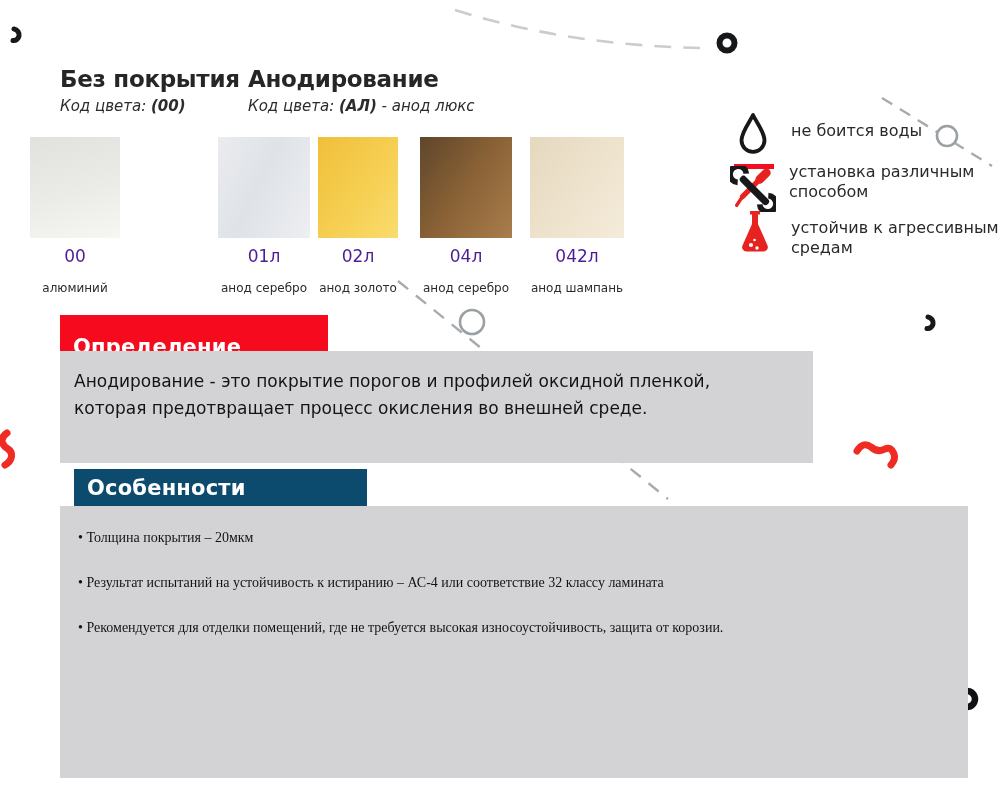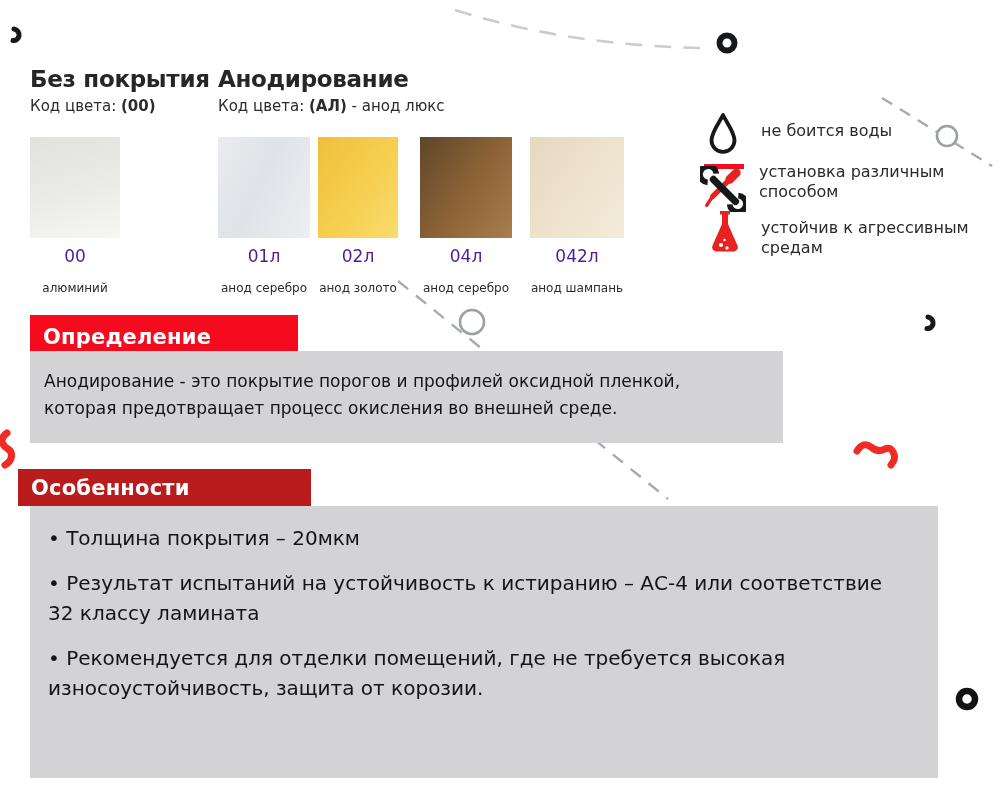--- a/index.html
+++ b/index.html
@@ -1,43 +1,43 @@
 <!DOCTYPE html>
 <html><head>
 <meta charset="utf-8">
 <style>
   html,body{margin:0;padding:0;background:#fff;}
   .canvas{position:relative;width:1000px;height:800px;background:#fff;overflow:hidden;
           font-family:"DejaVu Sans","Liberation Sans",sans-serif;color:#222;}
-  .abs{position:absolute;}
+  .abs{position:absolute;margin-left:30px;}
 
   
   .decor{position:absolute;left:0;top:0;z-index:0;}
   .content{position:absolute;left:0;top:0;width:1000px;height:800px;z-index:1;}
 
   
   .h1{font-size:23px;font-weight:bold;color:#262626;letter-spacing:-0.3px;}
-  .codeline{font-size:15px;color:#2c2c2c;}
+  .codeline{font-size:15px;color:#2c2c2c;font-style:italic;}
   .codeline b{font-weight:bold;}
 
   
   .swatch{position:absolute;top:137px;text-align:center;}
   .chip{width:100%;height:101px;}
   .sw-code{margin-top:8px;font-size:17px;color:#4c1d95;}
   .sw-name{margin-top:15px;font-size:12px;color:#2b2b2b;}
 
   
   .benefit-label{font-size:16px;color:#2a2a2a;line-height:1.27;}
 
   
   .banner{display:flex;align-items:center;padding-left:13px;
           color:#fff;font-size:21px;font-weight:bold;letter-spacing:0.2px;}
   .graybox{background:#d3d3d5;color:#141414;}
   .defbody{font-size:17px;line-height:1.6;max-width:668px;}
-  .featlist{list-style:none;margin:0;padding:0;font-size:20px;line-height:30px;max-width:845px;}
+  .featlist{list-style:none;margin:0;padding:0;font-size:14px;line-height:30px;max-width:845px;font-family:Liberation Serif, serif;}
   .featlist li{margin-bottom:15px;}
   .featlist li::before{content:"• ";}
 </style>
 </head>
 <body>
 
 <div class="canvas">
 
   <svg class="decor" width="1000" height="800" viewBox="0 0 1000 800">
     <path d="M455 10 C 545 38, 625 46, 700 48" stroke="#cccccc" stroke-width="2.6" fill="none" stroke-dasharray="17 12"></path>
@@ -121,28 +121,28 @@
     <div class="abs" style="left:707px;top:208px">
       <svg width="36" height="48" viewBox="0 0 36 46">
         <path d="M13 2 h10 v3.5 h-2 v9.5 l9.5 21.5 a4.3 4.3 0 0 1 -4 6 H9.5 a4.3 4.3 0 0 1 -4 -6 L15 15 V5.5 h-2 z" fill="#e62320"></path>
         <circle cx="14" cy="36" r="2.1" fill="#fff"></circle>
         <circle cx="20" cy="39" r="1.7" fill="#fff"></circle>
         <circle cx="17.5" cy="31" r="1.3" fill="#fff"></circle>
       </svg>
     </div>
     <div class="abs benefit-label" style="left:761px;top:218px;width:215px">устойчив к агрессивным средам</div>
 
-    <div class="abs banner" style="left: 30px; top: 315px; width: 255px; height: 44px; background: rgb(246, 10, 30);">
+    <div class="abs banner" style="left: 30px; top: 315px; width: 255px; height: 44px; background: rgb(246, 10, 30); align-items: flex-end;">
       <span>Определение</span>
     </div>
-    <div class="abs graybox" style="left:30px;top:351px;width:753px;height:92px;box-sizing:border-box;padding:17px 20px 0 14px">
+    <div class="abs graybox" style="left:30px;top:351px;width:753px;height:112px;box-sizing:border-box;padding:17px 20px 0 14px">
       <div class="defbody">Анодирование - это покрытие порогов и профилей оксидной пленкой, которая предотвращает процесс окисления во внешней среде.</div>
     </div>
 
-    <div class="abs banner" style="left: 18px; top: 469px; width: 280px; height: 37px; background: #b91c1c;">
+    <div class="abs banner" style="left: 44px; top: 469px; width: 280px; height: 37px; background: #0c4a6e;">
       <span>Особенности</span>
     </div>
     <div class="abs graybox" style="left:30px;top:506px;width:908px;height:272px;box-sizing:border-box;padding:17px 20px 0 18px">
       <ul class="featlist">
         <li>Толщина покрытия – 20мкм</li>
         <li>Результат испытаний на устойчивость к истиранию – АС-4 или соответствие 32 классу ламината</li>
         <li>Рекомендуется для отделки помещений,  где не требуется высокая износоустойчивость, защита от корозии.</li>
       </ul>
     </div>
 

